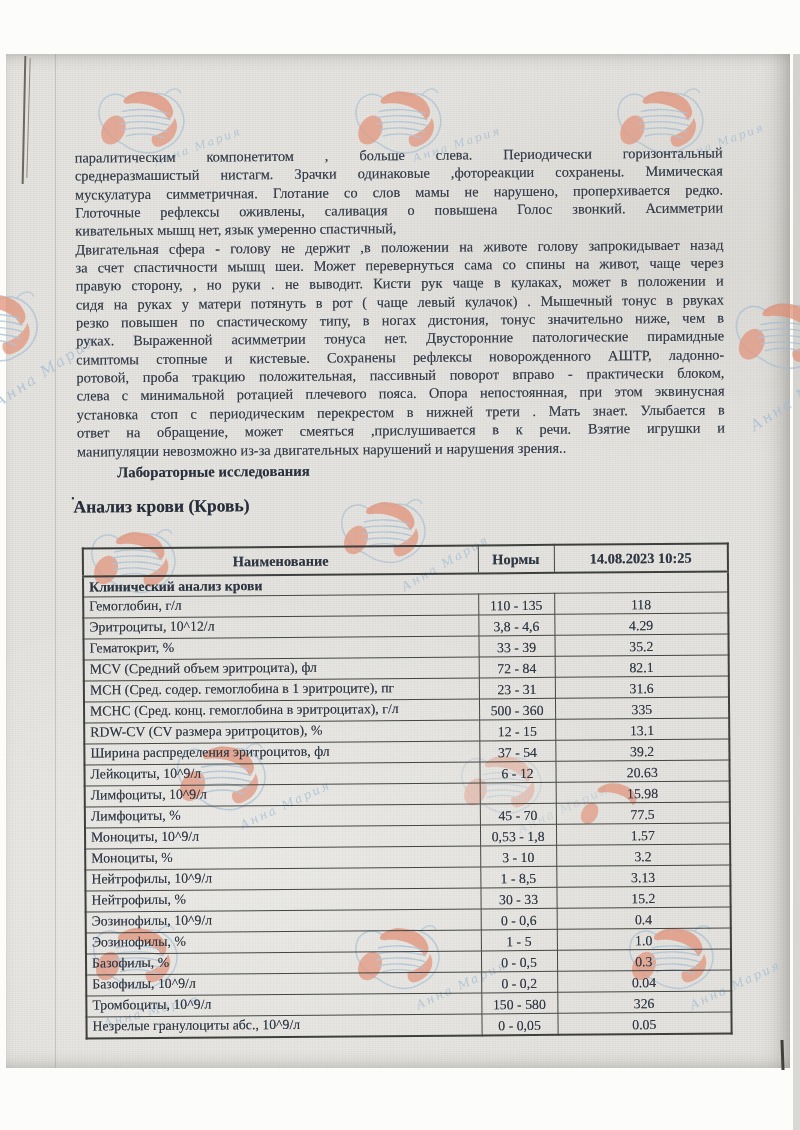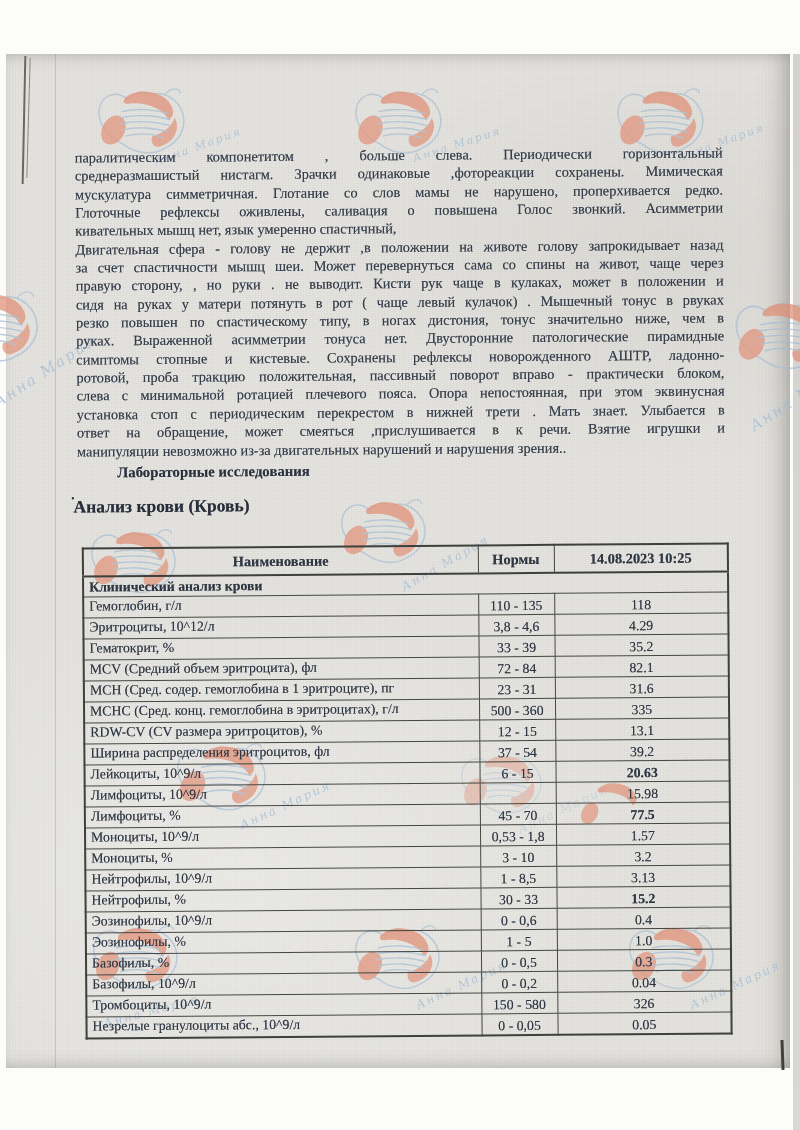--- a/index.html
+++ b/index.html
@@ -43,21 +43,21 @@
   .lab-table th,.lab-table td{border:1px solid #454744;padding:0 5px;overflow:hidden;}
   .lab-table{border:2px solid #3e403d;}
   .lab-table thead th{height:26px;font-size:14.4px;font-weight:bold;
     border-bottom:2px solid #3e403d;text-align:center;vertical-align:middle;}
   .lab-table .group-row td{height:19px;font-weight:bold;text-align:left;
     vertical-align:middle;}
   .lab-table tbody td{height:19px;vertical-align:top;}
   .lab-table td.c-name{text-align:left;padding-top:1px;white-space:nowrap;}
   .lab-table td.c-norm,.lab-table td.c-val{text-align:center;}
   .lab-table td.c-norm span,.lab-table td.c-val span{display:inline-block;transform:translateY(4px);}
-  .lab-table td.c-val.hl span{font-weight:bold;}
+  .lab-table td.c-val.hl span{font-weight:normal;}
   
   .artifact{position:absolute;z-index:3;pointer-events:none;}
   .line-a{left:17px;top:2px;width:1.5px;height:128px;background:#6d6820;
     background:#6d685f;transform:rotate(1.2deg);}
   .line-b{left:22px;top:4px;width:1px;height:120px;background:#8d877d;transform:rotate(1.6deg);}
   .crease{left:49px;top:0;width:1px;height:1014px;background:rgba(120,117,110,0.28);}
   .corner-tick{left:775px;top:986px;width:2.5px;height:30px;background:#43403a;transform:rotate(-2deg);}
 </style>
 </head>
 <body>
@@ -327,21 +327,21 @@
               <td class="c-norm"><span>12 - 15</span></td>
               <td class="c-val"><span>13.1</span></td>
             </tr>
             <tr>
               <td class="c-name">Ширина распределения эритроцитов, фл</td>
               <td class="c-norm"><span>37 - 54</span></td>
               <td class="c-val"><span>39.2</span></td>
             </tr>
             <tr>
               <td class="c-name">Лейкоциты, 10^9/л</td>
-              <td class="c-norm"><span>6 - 15</span></td>
+              <td class="c-norm"><span>6 - 12</span></td>
               <td class="c-val hl"><span>20.63</span></td>
             </tr>
             <tr>
               <td class="c-name">Лимфоциты, 10^9/л</td>
               <td class="c-norm"><span></span></td>
               <td class="c-val"><span>15.98</span></td>
             </tr>
             <tr>
               <td class="c-name">Лимфоциты, %</td>
               <td class="c-norm"><span>45 - 70</span></td>

